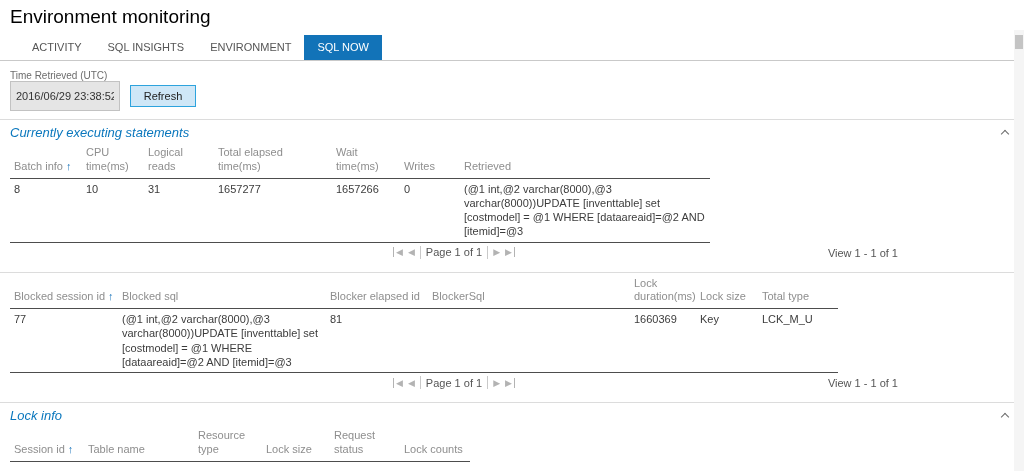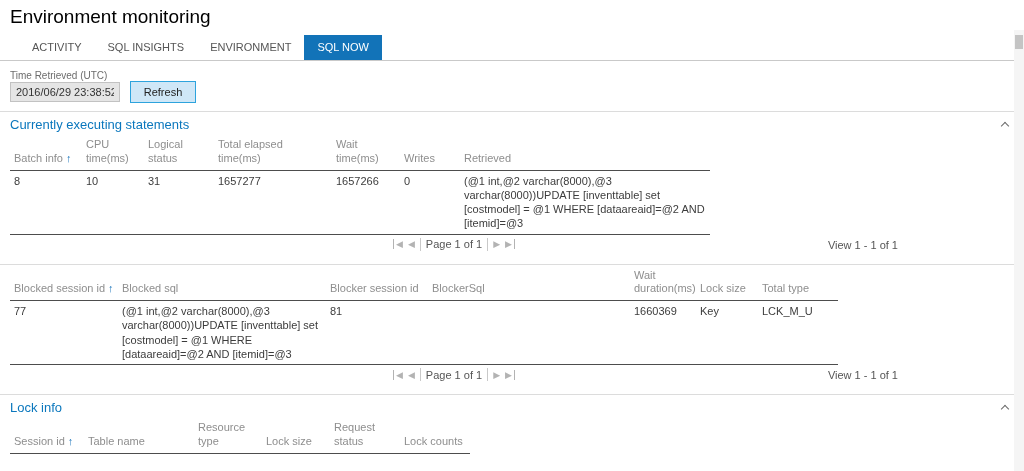--- a/index.html
+++ b/index.html
@@ -15,33 +15,33 @@
   }
   
   .tabs { display:flex; align-items:flex-end; border-bottom:1px solid #c9c9c9; padding-left:19px; }
   .tab { font-size:11px; color:#555; padding:6px 13px 7px; cursor:pointer; white-space:nowrap; }
   .tab.active { background:#1273b8; color:#fff; }
   
   .toolbar { margin:9px 0 0 10px; }
   .toolbar-label { font-size:10px; color:#6c6c6c; }
   .toolbar-row { display:flex; align-items:center; }
   .time-input {
-    width:110px; height:20px; background:#e5e5e5; border:1px solid #c2c2c2;
+    width:110px; height:30px; background:#e5e5e5; border:1px solid #c2c2c2;
     font:11px "Liberation Sans", sans-serif; color:#333; padding:8px 5px;
   }
   .refresh-btn {
     margin-left:10px; height:22px; min-width:66px; background:#cfe7f7;
     border:1px solid #2da3dd; font:11px "Liberation Sans", sans-serif;
     color:#222; cursor:pointer; padding:0 12px;
   }
   
   .section { border-top:1px solid #dcdcdc; margin-top:8px; }
   .section:first-of-type { margin-top:11px; }
   .sec-head { display:flex; justify-content:space-between; align-items:center; padding:5px 16px 2px 10px; }
-  .sec-title { color:#0a77bd; font-size:13px; }
+  .sec-title { color:#0a77bd; font-size:13px;font-style:italic; }
   .chev {
     display:inline-block; width:6px; height:6px;
     border-top:1px solid #6b6b6b; border-right:1px solid #6b6b6b;
     transform:rotate(-45deg); margin-top:3px; cursor:pointer;
   }
   
   table { border-collapse:collapse; table-layout:fixed; margin-left:10px; font-size:11px; }
   th { font-weight:400; color:#8e8e8e; text-align:left; padding:4px 4px; border-bottom:1px solid #4d4d4d; line-height:1.25; vertical-align:bottom; }
   td { padding:3px 4px; color:#3c3c3c; vertical-align:top; line-height:1.3; word-wrap:break-word; }
   .sort { color:#1b75bb; margin-left:3px; font-weight:bold; }
@@ -95,21 +95,21 @@
 <div class="section">
   <div class="sec-head">
     <span class="sec-title">Currently executing statements</span>
     <span class="chev"></span>
   </div>
   <table class="t-exec">
       <thead>
         <tr>
           <th>Batch info<span class="sort">↑</span></th>
           <th>CPU time(ms)</th>
-          <th>Logical status</th>
+          <th>Logical reads</th>
           <th>Total elapsed time(ms)</th>
           <th>Wait time(ms)</th>
           <th>Writes</th>
           <th>Retrieved</th>
         </tr>
       </thead>
       <tbody>
         <tr>
           <td><span>8</span></td>
           <td><span>10</span></td>
@@ -134,23 +134,23 @@
     <span class="pager-view">View 1 - 1 of 1</span>
   </div>
 </div>
 
 <div class="section">
   <table class="t-block">
       <thead>
         <tr>
           <th>Blocked session id<span class="sort">↑</span></th>
           <th>Blocked sql</th>
-          <th>Blocker session id</th>
+          <th>Blocker elapsed id</th>
           <th>BlockerSql</th>
-          <th>Wait duration(ms)</th>
+          <th>Lock duration(ms)</th>
           <th>Lock size</th>
           <th>Total type</th>
         </tr>
       </thead>
       <tbody>
         <tr>
           <td><span>77</span></td>
           <td><span>(@1 int,@2 varchar(8000),@3 varchar(8000))UPDATE [inventtable] set [costmodel] = @1 WHERE [dataareaid]=@2 AND [itemid]=@3</span></td>
           <td><span>81</span></td>
           <td><span></span></td>

